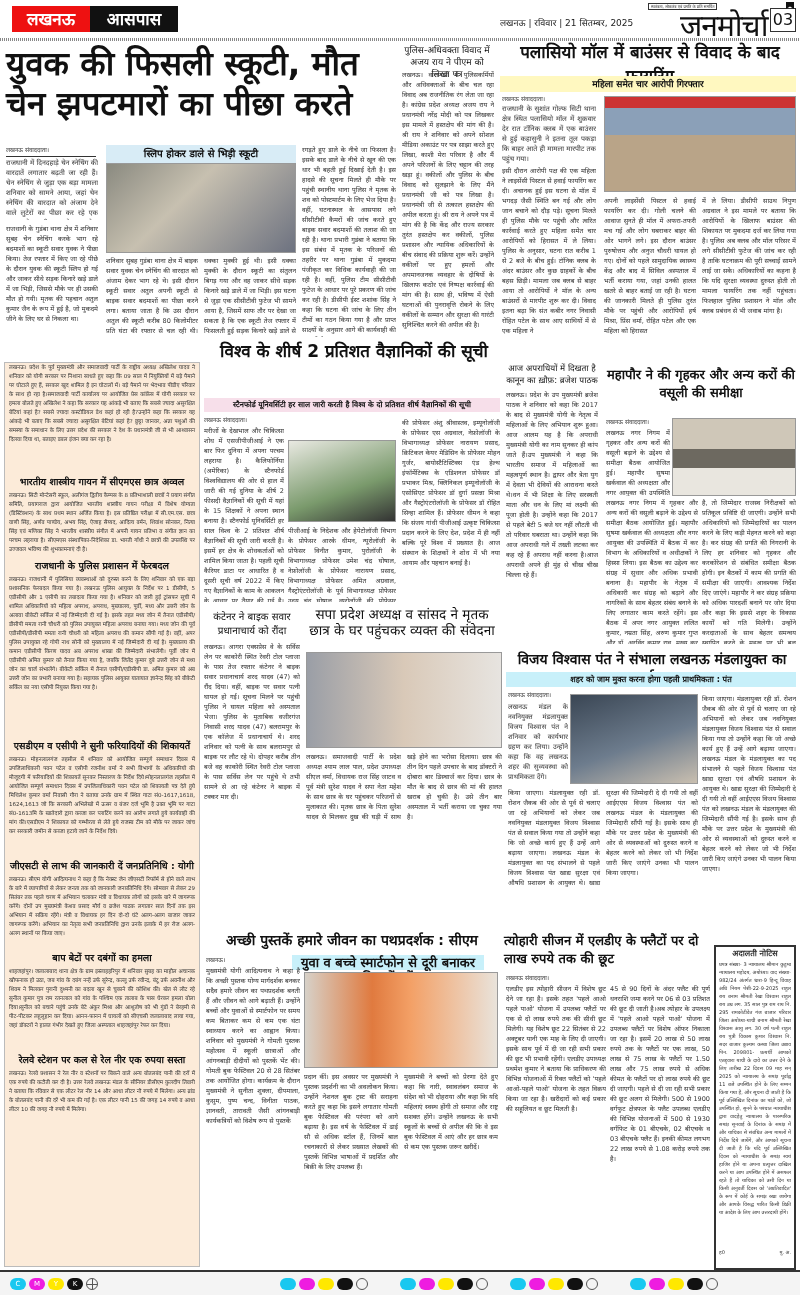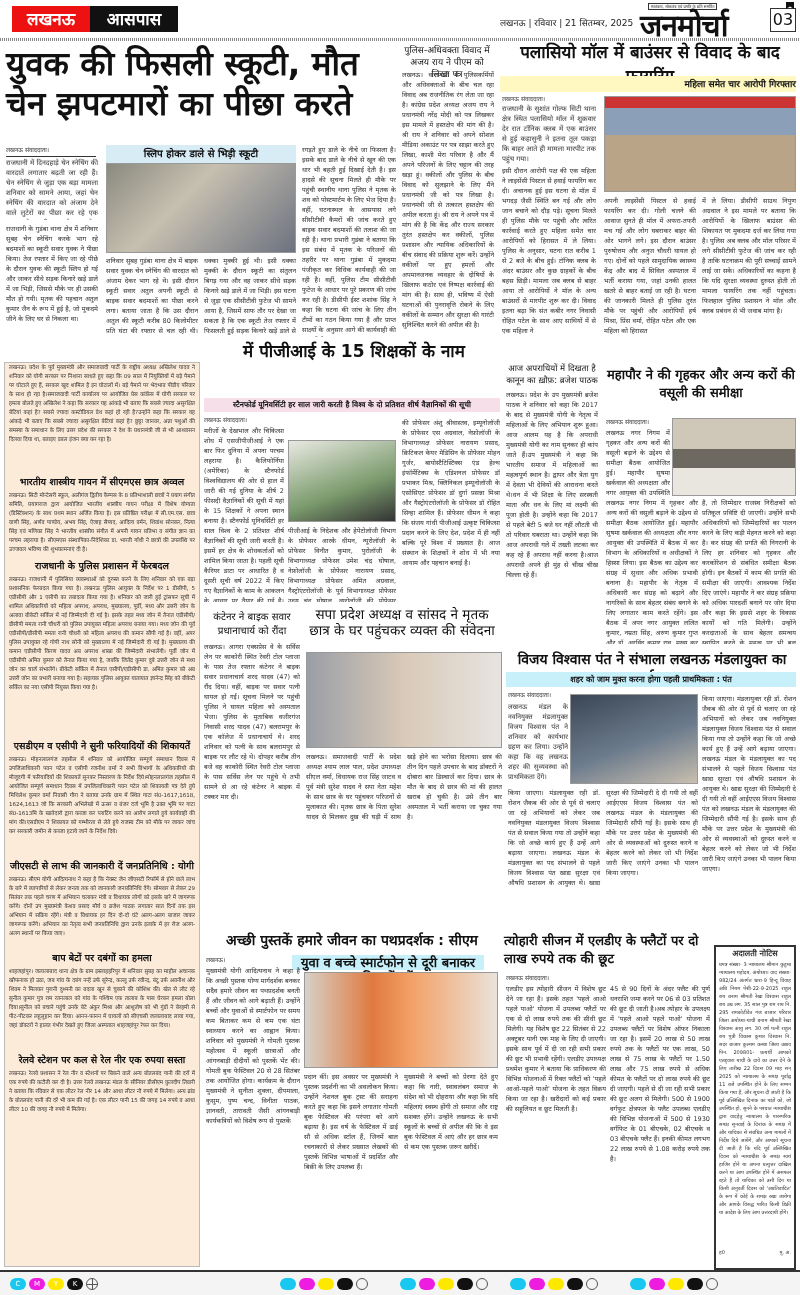--- a/index.html
+++ b/index.html
@@ -2,31 +2,31 @@
 <html><head>
 <meta charset="utf-8">
 <style>
 *{box-sizing:border-box;margin:0;padding:0}
 body{width:800px;height:1295px;background:#fff;font-family:"DejaVu Sans","Liberation Sans",sans-serif;color:#111;position:relative;overflow:hidden}
 .abs{position:absolute}
 .masthead{left:0;top:0;width:728px;height:40px}
 .tag-red{left:12px;top:6px;height:26px;width:78px;background:#e11;color:#fff;font-weight:bold;font-size:17px;line-height:26px;text-align:center}
 .tag-black{left:90px;top:6px;height:26px;width:88px;background:#111;color:#fff;font-weight:bold;font-size:17px;line-height:26px;text-align:center}
 .dateline{left:500px;top:16px;font-size:9px;color:#222}
-.brand{left:640px;top:4px;font-size:30px;font-weight:bold;font-family:"DejaVu Serif",serif;letter-spacing:-1px;color:#111}
+.brand{left:680px;top:4px;font-size:30px;font-weight:normal;font-family:"DejaVu Serif",serif;letter-spacing:-1px;color:#111}
 .brand-tag{left:648px;top:3px;font-size:4px;border:1px solid #333;padding:0 2px}
 .pageno{left:770px;top:8px;width:26px;height:24px;border:1px solid #333;font-size:16px;text-align:center;line-height:22px}
 .rule{left:0;top:38px;width:800px;height:3px;background:repeating-linear-gradient(90deg,#888 0 1px,#fff 1px 2px)}
 .h-main{left:6px;top:44px;width:390px;font-size:33px;font-weight:bold;line-height:40px}
 .dek{font-size:6px;color:#333}
 .body{font-size:6.5px;line-height:10px;color:#333;text-align:justify;overflow:hidden}
 .photo{background:linear-gradient(135deg,#8a8a80,#c7c0b0 40%,#6d7280);border:1px solid #999}
 .caption-bar{left:106px;top:145px;width:190px;height:18px;background:#d8ecf6;font-size:10px;font-weight:bold;text-align:center;line-height:18px}
 .h-side{font-weight:normal;text-align:center}
-.yellow-bar{background:#fff8c0;text-align:right;font-weight:bold}
+.yellow-bar{background:#fff8c0;text-align:center;font-weight:bold}
 .cyan-bar{background:#c8f0fa;text-align:center;font-weight:bold}
 .pink-bar{background:#f7dfea;text-align:center;font-weight:bold}
 .saar-box{left:4px;top:362px;width:196px;height:905px;background:#fcebd9;border:1px solid #bbb}
 .saar-hdr{height:28px;display:flex}
 .saar-hdr span{flex:1;color:#fff;font-size:15px;font-weight:bold;line-height:28px;text-align:center}
 .saar-h{font-size:9.5px;font-weight:bold;text-align:center;line-height:13px;margin:4px 2px 3px}
 .saar-p{font-size:5.5px;line-height:9px;color:#333;padding:0 4px;text-align:justify}
 .notice{left:714px;top:945px;width:82px;height:325px;border:2px solid #333;padding:3px;font-size:5px;line-height:8px;color:#333}
 .notice-title{font-size:8px;font-weight:bold;text-align:center;margin-bottom:2px}
 .regbar{left:0;top:1270px;width:800px;height:25px;background:#f4f4f4;border-top:2px solid #333}
@@ -96,21 +96,21 @@
     <div class="saar-h">बाप बेटों पर दबंगों का हमला</div>
     <div class="saar-p" style="height:82px;overflow:hidden">शाहजहांपुर। जलालाबाद थाना क्षेत्र के ग्राम इस्लाहहरिपुर में शनिवार सुबह का माहौल अचानक खौफनाक हो उठा, जब गांव के दबंग नन्हें उर्फ सुरेन्द्र, कल्लू उर्फ रवीन्द्र, बंटू उर्फ अवनीश और शिवम ने मिलकर पुरानी दुश्मनी का बदला खून से चुकाने की कोशिश की। खेत से लौट रहे सुनील कुमार पुत्र राम रतनलाल को गांव के पश्चिम एक तालाब के पास घेरकर हमला बोला दिया।सुनील को बचाने पहुंचे उनके बेटे अंकुर मिश्रा और आशुतोष को भी गुंडों ने बेरहमी से पीट-पीटकर लहूलुहान कर दिया। आनन-फानन में घायलों को सीएचसी जलालाबाद लाया गया, जहां डॉक्टरों ने हालत गंभीर देखते हुए जिला अस्पताल शाहजहांपुर रेफर कर दिया।</div>
   </div>
   <div>
     <div class="saar-h">रेलवे स्टेशन पर कल से रेल नीर एक रुपया सस्ता</div>
     <div class="saar-p" style="height:66px;overflow:hidden">लखनऊ। रेलवे प्रशासन ने रेल नीर व स्टेशनों पर बिकने वाले अन्य बोतलबंद पानी की दरों में एक रुपये की कटौती कर दी है। उत्तर रेलवे लखनऊ मंडल के सीनियर डीसीएम कुलदीप तिवारी ने बताया कि रविवार से एक लीटर रेल नीर 14 और आधा लीटर नौ रुपये में मिलेगा। अन्य ब्रांड के बोतलबंद पानी की दरें भी कम की गई है। एक लीटर पानी 15 की जगह 14 रुपये व आधा लीटर 10 की जगह नौ रुपये में मिलेगा।</div>
   </div>
 </div>
 
 <div class="abs" style="left:204px;top:340px;width:300px;font-size:17px;font-weight:bold;line-height:23px;text-align:center">
-  <div>में पीजीआई के 15 शिक्षकों के नाम</div>
+  <div>विश्व के शीर्ष 2 प्रतिशत वैज्ञानिकों की सूची</div>
 </div>
 <div class="abs pink-bar" style="left:204px;top:398px;width:296px;height:14px;font-size:7.5px;line-height:14px">स्टैनफोर्ड यूनिवर्सिटी हर साल जारी करती है विश्व के दो प्रतिशत शीर्ष वैज्ञानिकों की सूची</div>
 <div class="abs dek" style="left:204px;top:416px">लखनऊ संवाददाता।</div>
 <div class="abs photo" style="left:288px;top:440px;width:108px;height:82px;background:linear-gradient(160deg,#e9e9e2,#7a9a6c 60%,#333)"></div>
 <div class="abs body" style="left:204px;top:426px;width:80px;height:176px">मरीजों के देखभाल और चिकित्सा शोध में एसजीपीजीआई ने एक बार फिर दुनिया में अपना परचम लहराया है। कैलिफोर्निया (अमेरिका) के स्टैनफोर्ड विश्वविद्यालय की ओर से हाल में जारी की गई दुनिया के शीर्ष 2 फीसदी वैज्ञानिकों की सूची में यहां के 15 शिक्षकों ने अपना स्थान बनाया है। स्टैनफोर्ड यूनिवर्सिटी हर साल विश्व के 2 प्रतिशत शीर्ष वैज्ञानिकों की सूची जारी करती है। इसमें हर क्षेत्र के शोधकर्ताओं को शामिल किया जाता है। पहली सूची कैरियर डाटा पर आधारित है व दूसरी सूची वर्ष 2022 में किए गए वैज्ञानिकों के काम के आकलन के आधार पर तैयार की गई है। एसजीपीजीआई के जिन शिक्षकों को शामिल किया गया है उनमें संजय गांधी</div>
 <div class="abs body" style="left:288px;top:526px;width:108px;height:76px">पीजीआई के निदेशक और हेपेटोलॉजी विभाग के प्रोफेसर आरके धीमन, न्यूरोलॉजी के प्रोफेसर विनीत कुमार, पुरोलॉजी के विभागाध्यक्ष प्रोफेसर उमेश चंद्र घोषाल, नेफ्रोलॉजी के प्रोफेसर नारायण प्रसाद, विभागाध्यक्ष प्रोफेसर अमित अग्रवाल, गैस्ट्रोएंटरोलॉजी के पूर्व विभागाध्यक्ष प्रोफेसर उदय चंद्र घोषाल, न्यूरोलॉजी की प्रोफेसर जयंती कालिता, एंडोक्राइन एंड ब्रेस्ट सर्जरी के प्रोफेसर गौरव अग्रवाल, पीडियाट्रिक गैस्ट्रोएंटरोलॉजी</div>
 <div class="abs body" style="left:402px;top:418px;width:98px;height:184px">की प्रोफेसर अंशु श्रीवास्तव, इम्यूनोलॉजी के प्रोफेसर एस अग्रवाल, नेफ्रोलॉजी के विभागाध्यक्ष प्रोफेसर नारायण प्रसाद, क्रिटिकल केयर मेडिसिन के प्रोफेसर मोहन गुर्जर, बायोस्टैटिस्टिक्स एंड हेल्थ इंफॉर्मेटिक्स के एडिशनल प्रोफेसर डॉ प्रभाकर मिश्र, क्लिनिकल इम्यूनोलॉजी के एसोसिएट प्रोफेसर डॉ दुर्गा प्रसन्ना मिश्रा और गैस्ट्रोएंटरोलॉजी के प्रोफेसर डॉ रोहित सिन्हा शामिल हैं। प्रोफेसर धीमन ने कहा कि संजय गांधी पीजीआई उत्कृष्ट चिकित्सा प्रदान करने के लिए देश, प्रदेश में ही नहीं बल्कि पूरे विश्व में प्रख्यात है। आज संस्थान के शिक्षकों ने शोध में भी नया आयाम और पहचान बनाई है।</div>
 
 <div class="abs h-side" style="left:506px;top:362px;width:92px;font-size:8.5px;line-height:12px">आज अपराधियों में दिखता है कानून का ख़ौफ़: ब्रजेश पाठक</div>
 <div class="abs body" style="left:506px;top:390px;width:92px;height:212px">लखनऊ। प्रदेश के उप मुख्यमंत्री ब्रजेश पाठक ने शनिवार को कहा कि 2017 के बाद से मुख्यमंत्री योगी के नेतृत्व में महिलाओं के लिए अभियान शुरू हुआ। आज आलम यह है कि अपराधी मुख्यमंत्री योगी का नाम सुनकर ही कांप जाते हैं।उप मुख्यमंत्री ने कहा कि भारतीय समाज में महिलाओं का महत्वपूर्ण स्थान है। द्वापर और त्रेता युग में देवता भी देवियों की आराधना करते थे।धन में भी शिक्षा के लिए सरस्वती माता और धन के लिए मां लक्ष्मी की पूजा होती है। उन्होंने कहा कि 2017 से पहले बेटी 5 बजे घर नहीं लौटती थी तो परिवार घबराता था। उन्होंने कहा कि आज अपराधी गले में तख्ती लटका कर कह रहे हैं अपराध नहीं करना है।आज अपराधी अपने ही मुंह से चीख चीख चिल्ला रहे हैं।</div>

